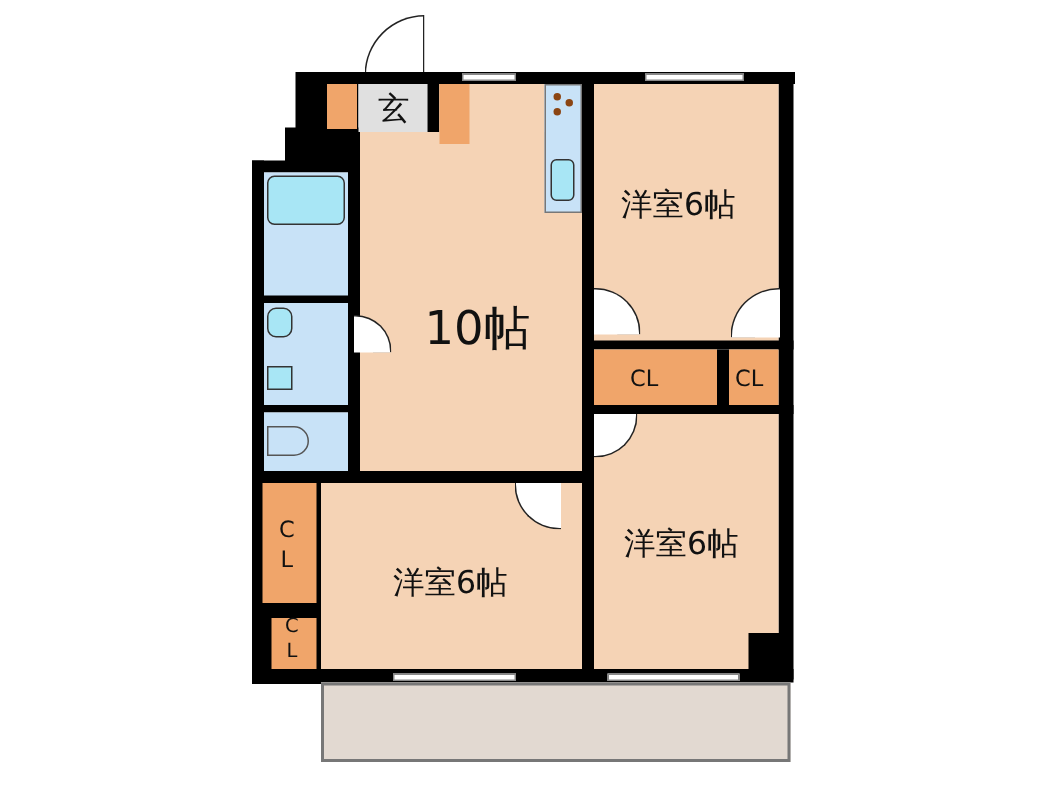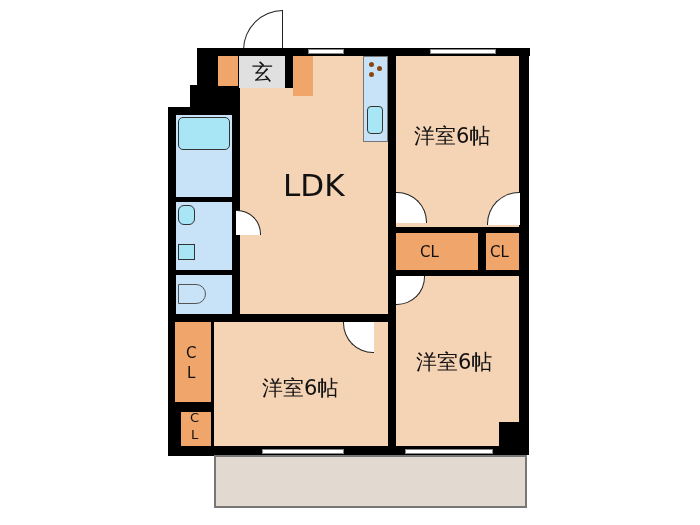--- a/index.html
+++ b/index.html
@@ -37,21 +37,21 @@
   <div class="abs closet" style="left:218px;top:56px;width:20px;height:30px;"></div>
   <div class="abs genkan" style="left:239px;top:56px;width:46px;height:32px;"></div>
   <div class="label med" style="left:252px;top:58px;">玄</div>
   <div class="abs wall" style="left:285px;top:56px;width:8px;height:42px;"></div>
   <div class="abs closet" style="left:293px;top:56px;width:20px;height:40px;"></div>
 
   <div class="abs room" style="left:240px;top:88px;width:148px;height:226px;"></div>
   <div class="abs room" style="left:293px;top:56px;width:70px;height:40px;"></div>
   <div class="abs closet" style="left:293px;top:56px;width:20px;height:40px;"></div>
   <div class="abs win" style="left:308px;top:49px;width:36px;height:5px;"></div>
-  <div class="label big" style="left:283px;top:168px;">LDK</div>
+  <div class="label big" style="left:283px;top:202px;">10帖</div>
 
   <div class="abs wet" style="left:363px;top:56px;width:25px;height:86px;border:1px solid #777;"></div>
   <div class="abs" style="left:367px;top:60px;width:18px;height:22px;">
     <div class="abs" style="left:2px;top:2px;width:5px;height:5px;border-radius:50%;background:#8b4513;"></div>
     <div class="abs" style="left:10px;top:6px;width:5px;height:5px;border-radius:50%;background:#8b4513;"></div>
     <div class="abs" style="left:2px;top:12px;width:5px;height:5px;border-radius:50%;background:#8b4513;"></div>
   </div>
   <div class="abs" style="left:367px;top:106px;width:16px;height:28px;background:#a8e6f5;border:1.5px solid #333;border-radius:4px;"></div>
 
   <div class="abs wall" style="left:388px;top:48px;width:8px;height:400px;"></div>

